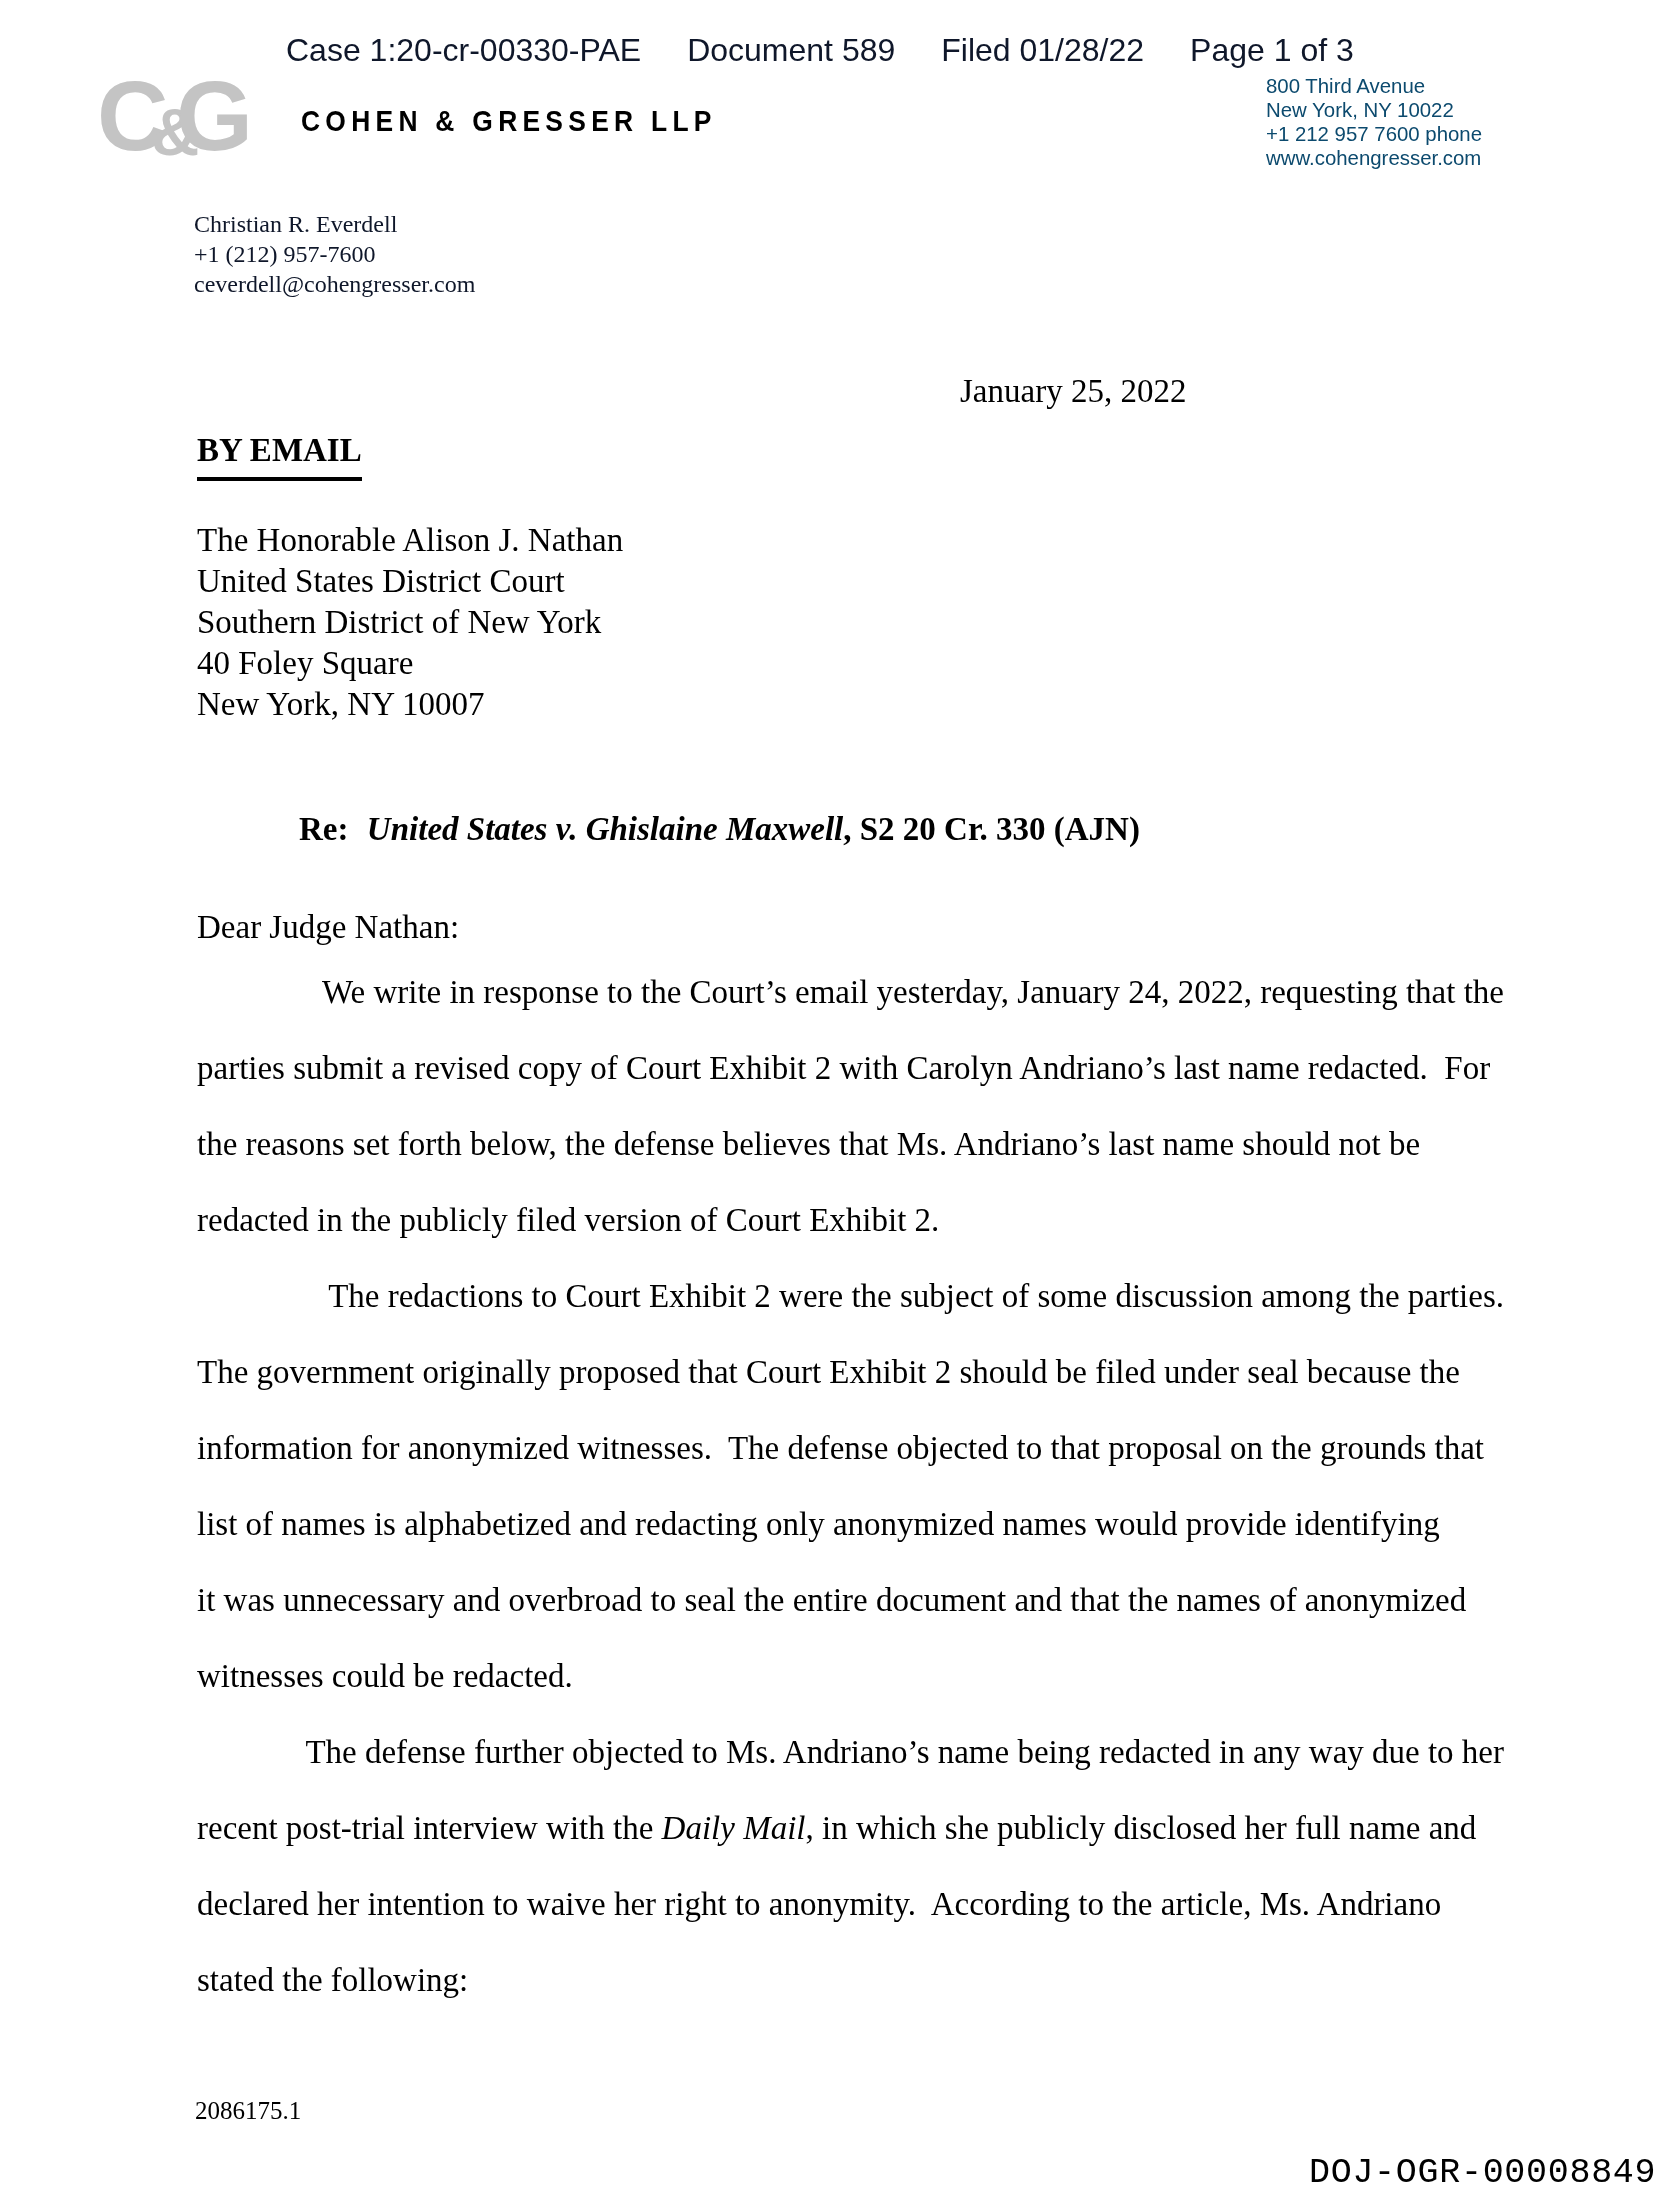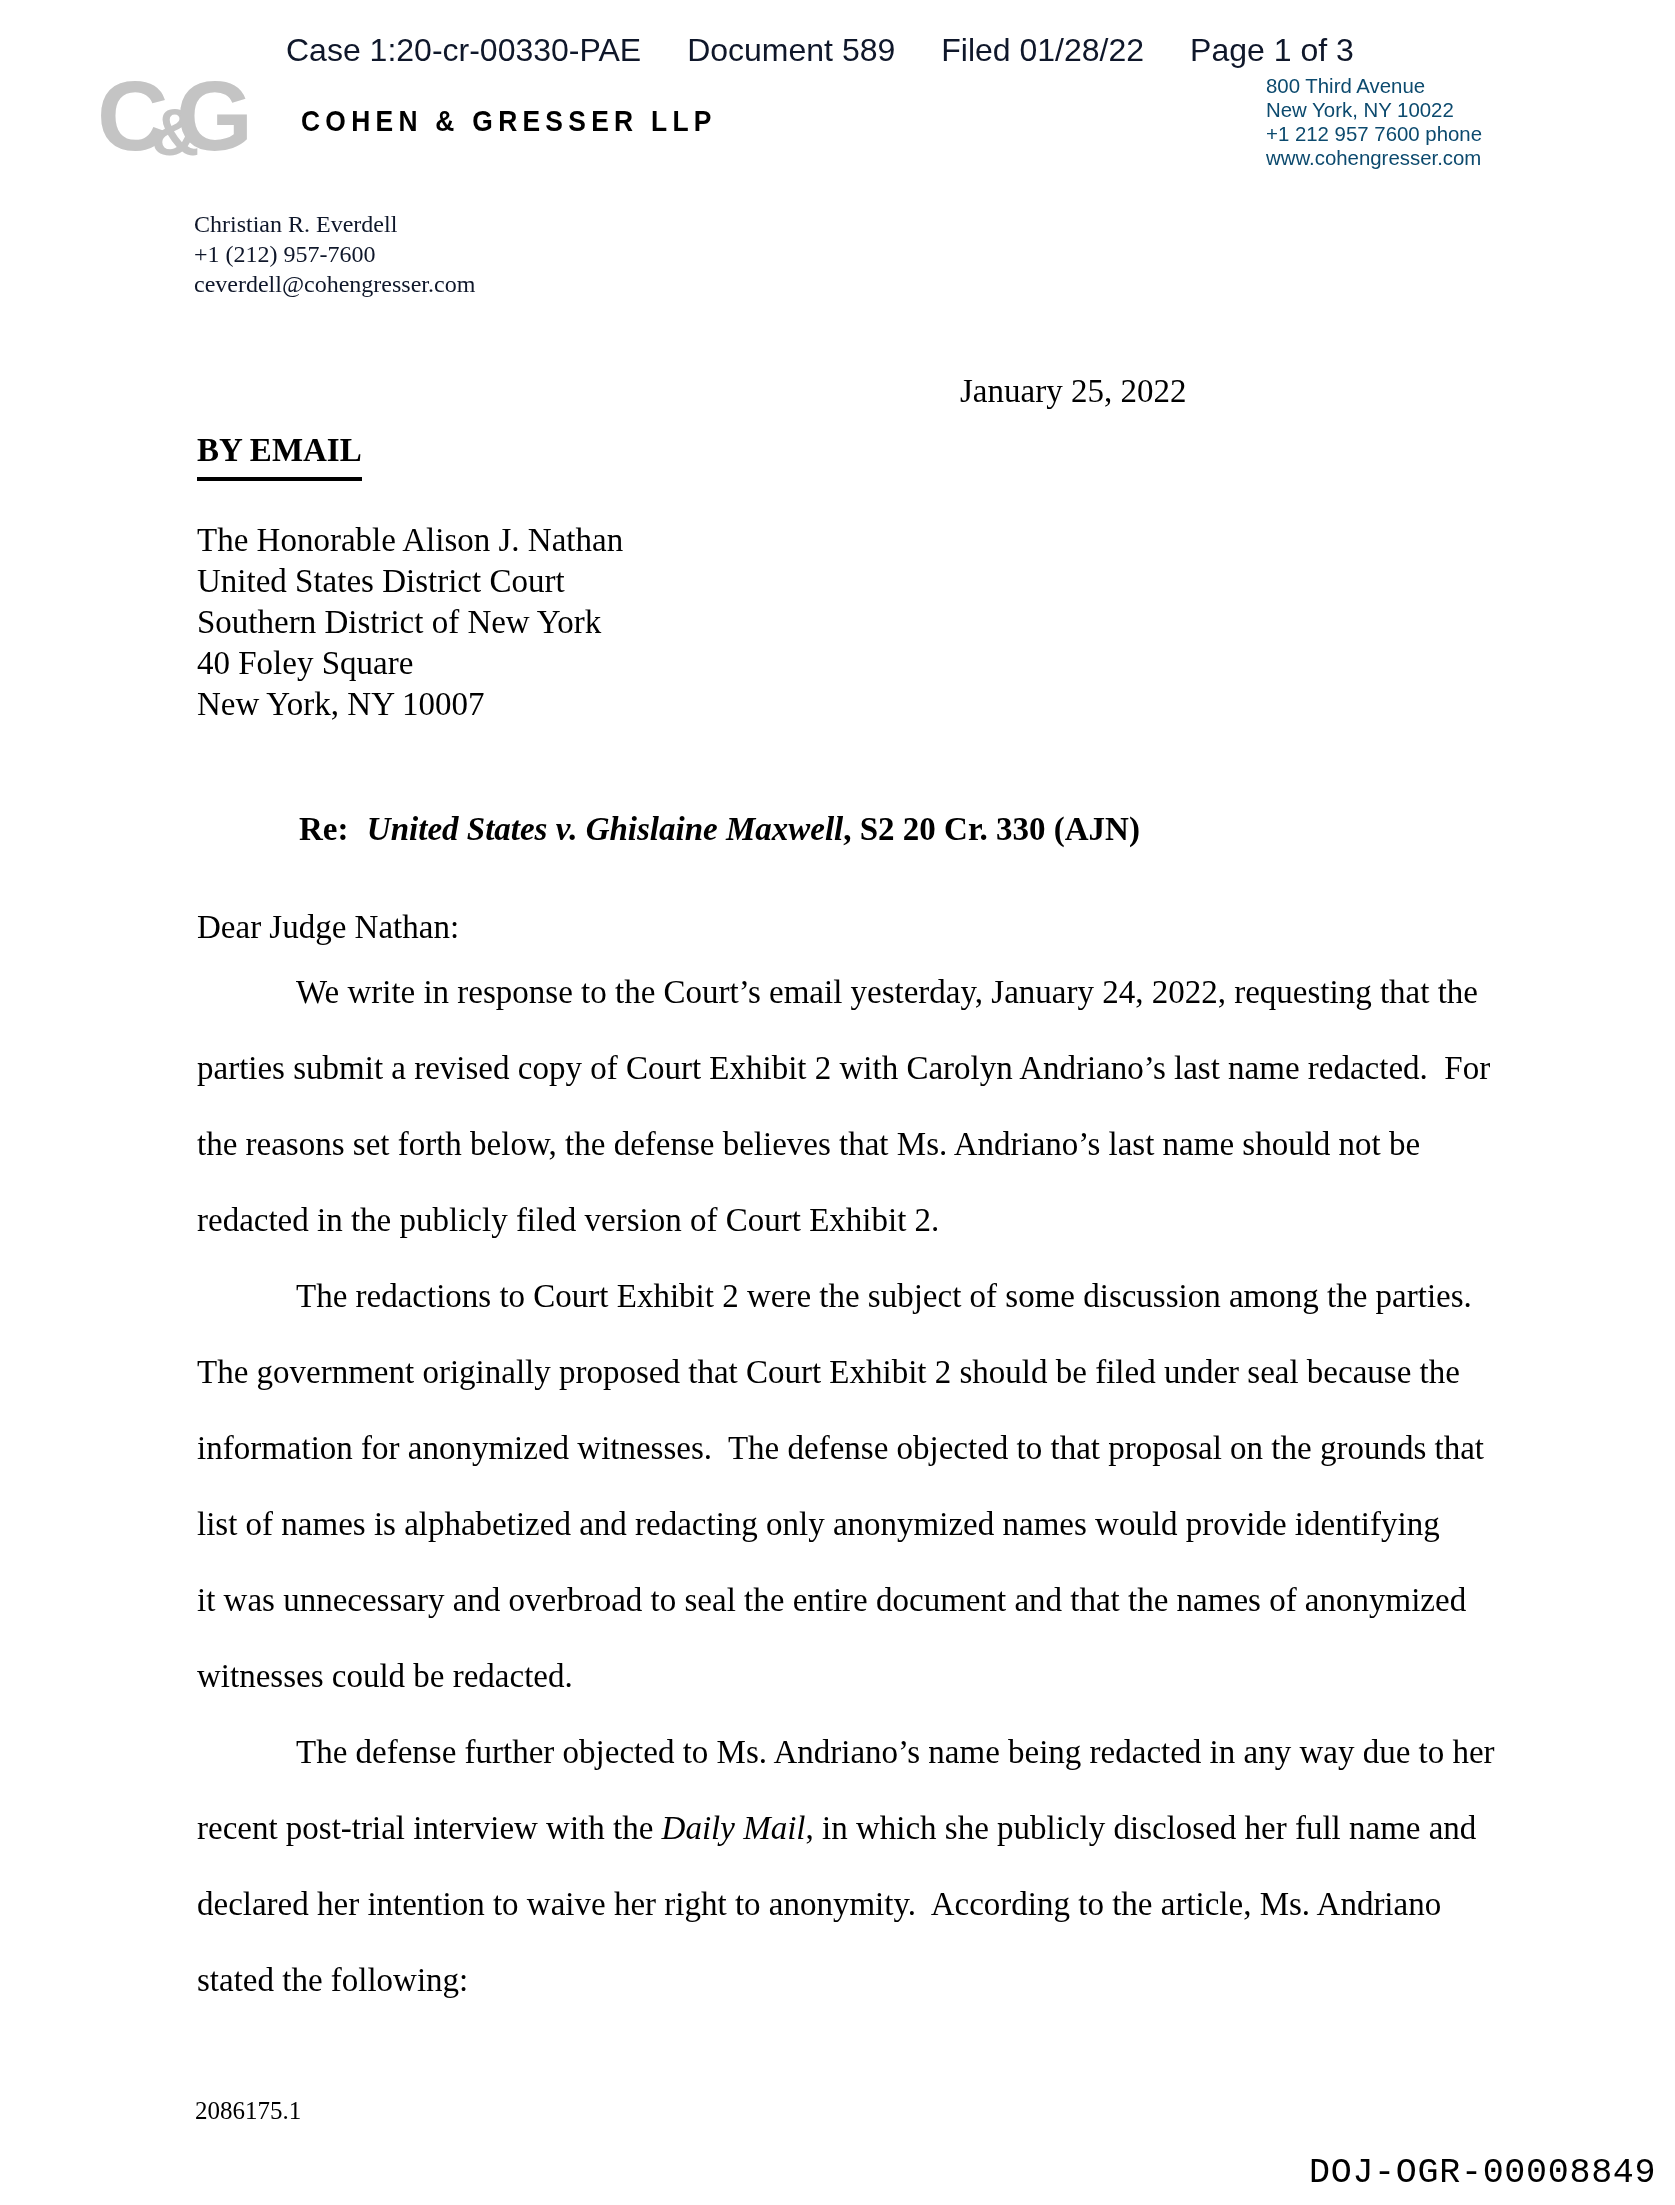--- a/index.html
+++ b/index.html
@@ -63,21 +63,21 @@
   .re-line .re-label { margin-right: 18.4px; }
   .re-line .re-case  { font-style: italic; }
 
   .salutation { position: absolute; left: 197px; top: 909px; font-size: 33px; }
 
   .letter-body {
     position: absolute; left: 197px; top: 974px;
     width: 1307px; font-size: 33px;
   }
   .letter-body .line { height: 76px; white-space: nowrap; }
-  .letter-body .line.indent { text-indent: 99px; }
+  .letter-body .line.indent { text-indent: 99px; text-align: right; }
   .letter-body .it { font-style: italic; }
 
   .file-number { position: absolute; left: 195px; top: 2097px; font-size: 25px; }
 
   .bates {
     position: absolute; left: 1309px; top: 2153px;
     font-family: "Liberation Mono", "DejaVu Sans Mono", monospace;
     font-size: 35px; letter-spacing: 0.7px; white-space: nowrap;
   }
 </style>

